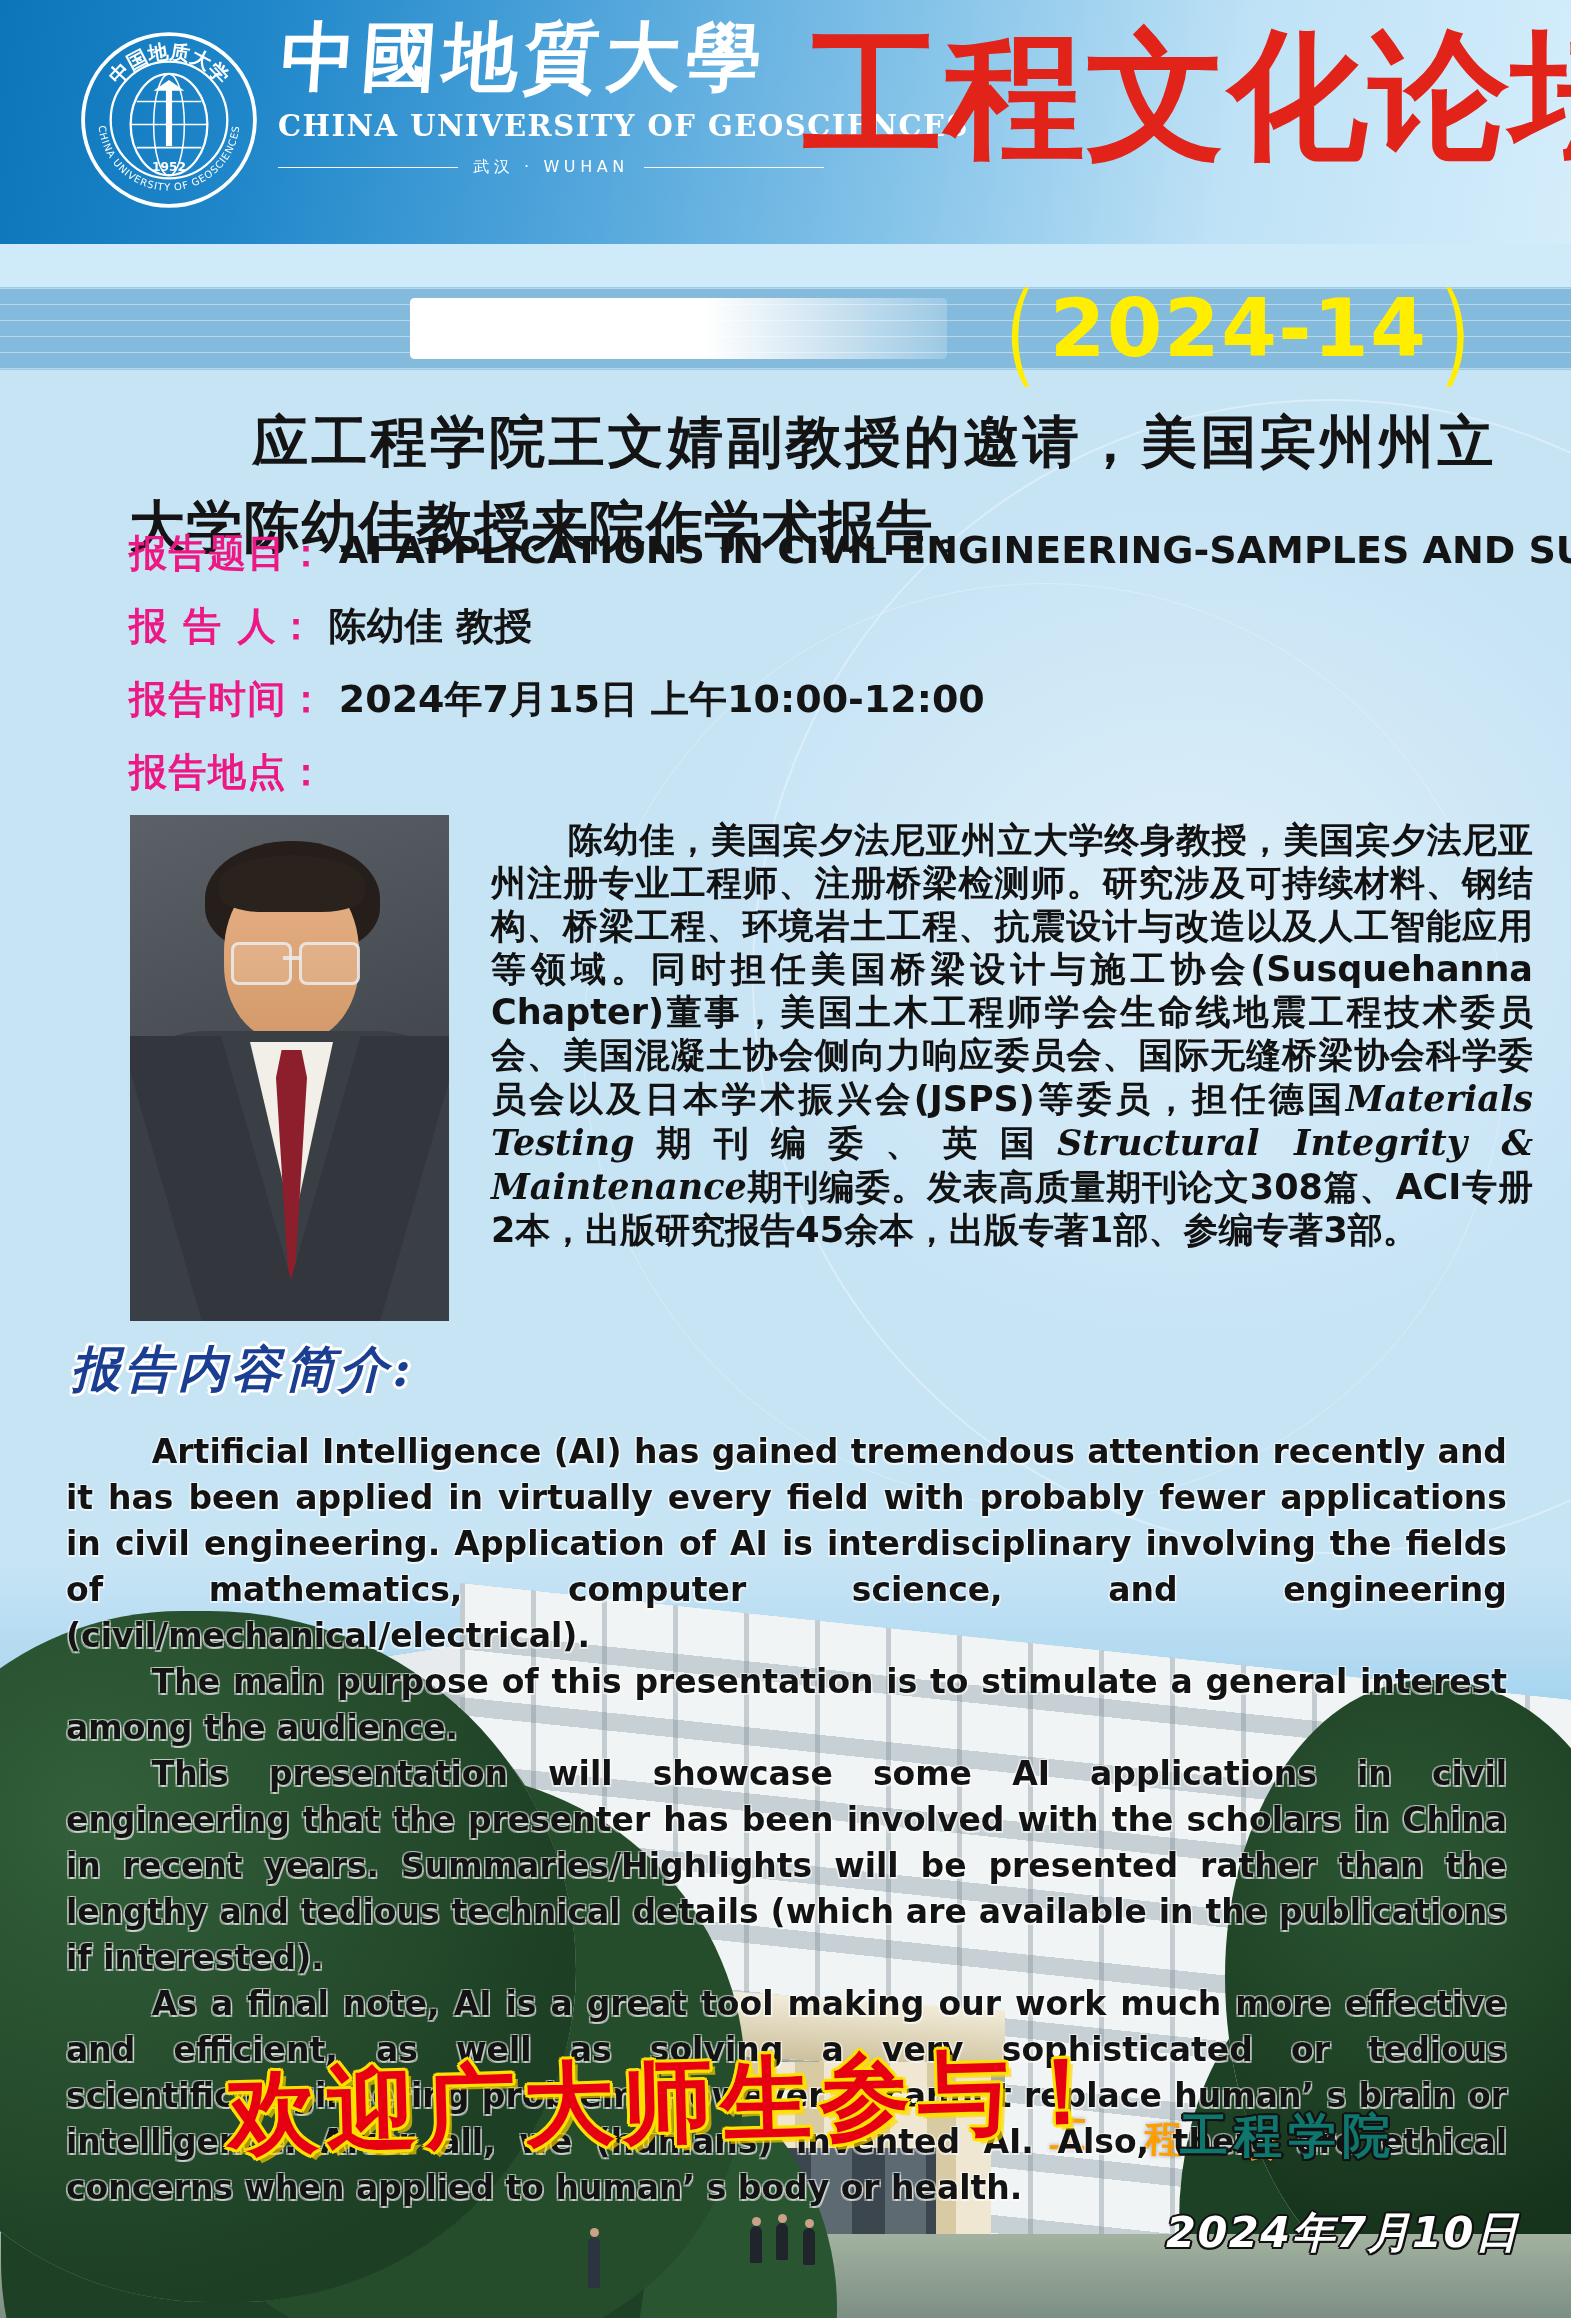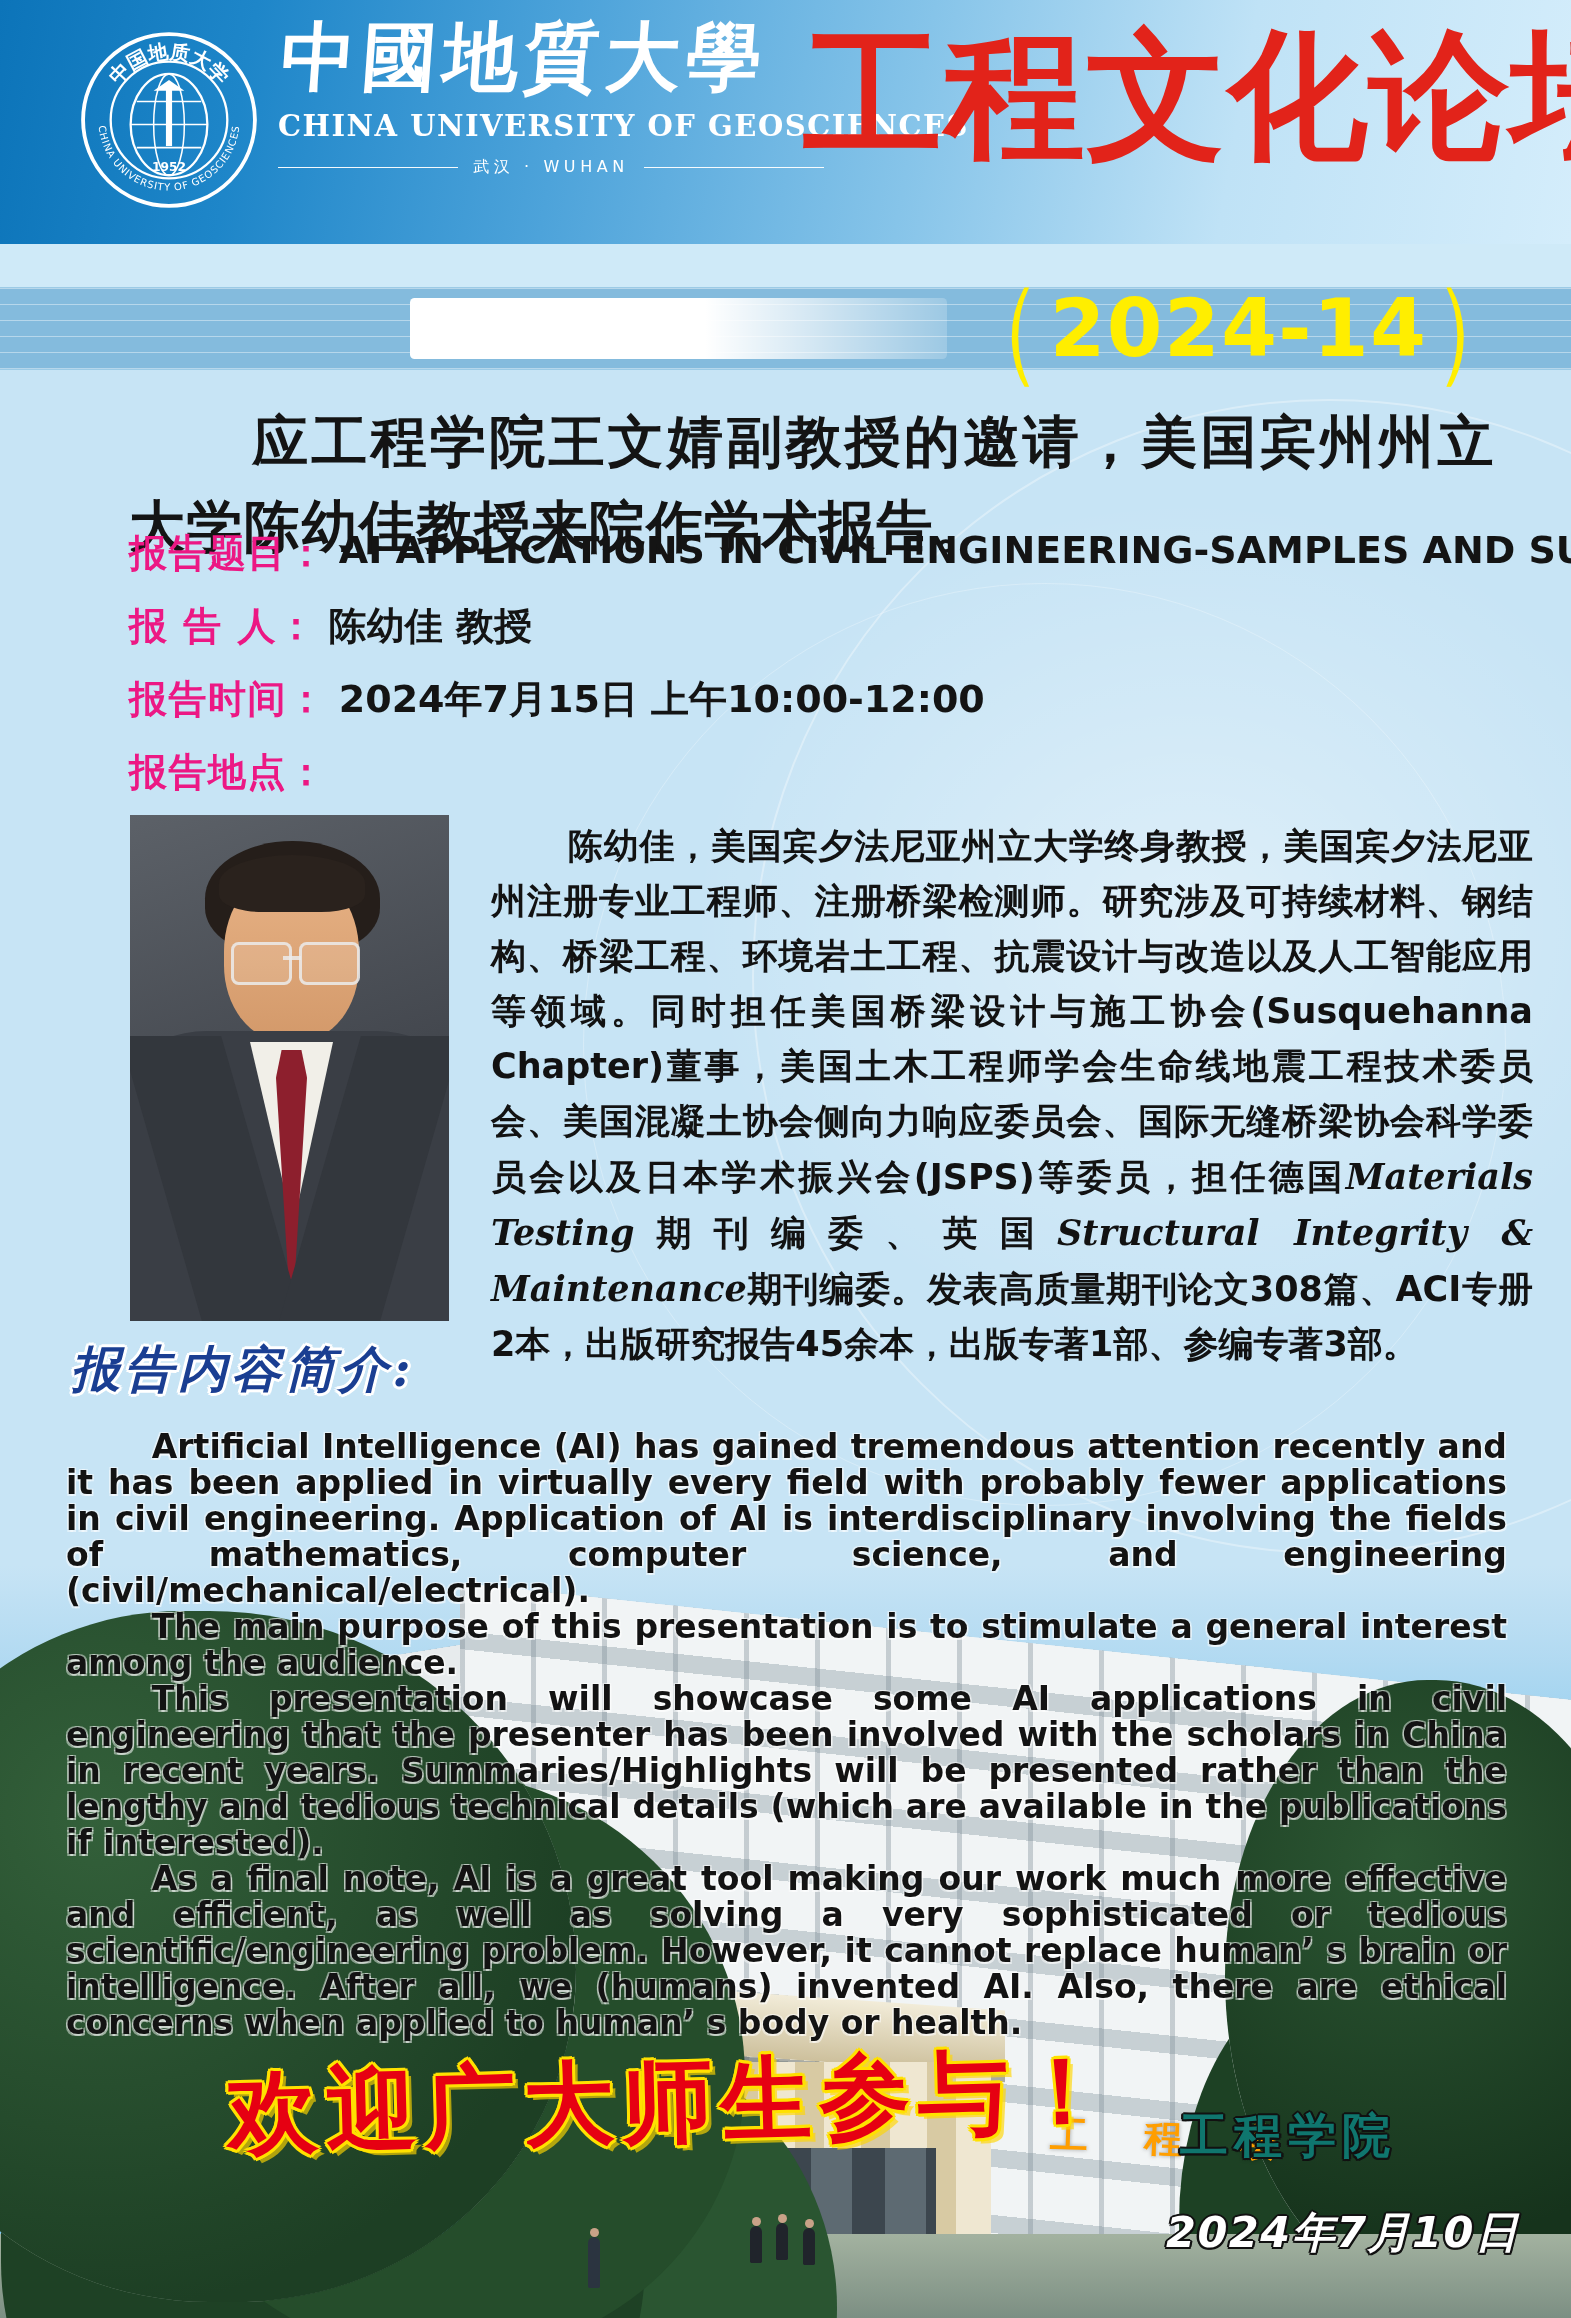--- a/index.html
+++ b/index.html
@@ -73,26 +73,26 @@
   .photo .suit{position:absolute;left:-38px;top:216px;width:399px;height:299px;background:#3a3e45;border-radius:115px 115px 0 0;}
   .photo .shirt{position:absolute;left:120px;top:227px;width:83px;height:184px;background:#f1efe8;
     clip-path:polygon(0 0,100% 0,52% 100%);}
   .photo .tie{position:absolute;left:146px;top:235px;width:31px;height:230px;background:#8d1f2d;
     clip-path:polygon(18% 0,82% 0,100% 12%,60% 100%,40% 100%,0 12%);}
   .photo .lapelL{position:absolute;left:31px;top:221px;width:101px;height:285px;background:#33373d;transform:skewX(16deg);}
   .photo .lapelR{position:absolute;left:190px;top:221px;width:101px;height:285px;background:#33373d;transform:skewX(-16deg);}
 
   
   .bio{position:absolute;left:491px;top:819px;width:1042px;color:#121212;
-    font-size:35px;font-weight:700;line-height:55px;text-align:justify;text-indent:2.2em;}
+    font-size:35px;font-weight:700;line-height:43px;text-align:justify;text-indent:2.2em;}
   .seg-italic{font-family:"DejaVu Serif","Liberation Serif",serif;font-style:italic;font-weight:700;}
 
   
   .content{position:absolute;left:66px;top:1429px;width:1441px;color:#131313;}
-  .content p{margin:0;font-size:33px;font-weight:700;line-height:36px;text-indent:2.6em;text-align:justify;
+  .content p{margin:0;font-size:33px;font-weight:700;line-height:46px;text-indent:2.6em;text-align:justify;
     text-shadow:1.5px 1.5px 0 rgba(255,255,255,.55),-1.5px -1.5px 0 rgba(255,255,255,.45),
                 1.5px -1.5px 0 rgba(255,255,255,.45),-1.5px 1.5px 0 rgba(255,255,255,.45);}
 
   
   .campus{position:absolute;left:0;top:1565px;width:1571px;height:753px;overflow:hidden;}
   .sky{position:absolute;inset:0;
     background:linear-gradient(180deg,rgba(199,228,245,0) 0%,rgba(170,214,240,.7) 12%,#8ccbee 30%,#79c2ec 60%,#86c9ee 100%);}
   .cloud{position:absolute;right:-46px;top:460px;width:276px;height:107px;border-radius:50%;
     background:radial-gradient(closest-side,rgba(255,255,255,.95),rgba(255,255,255,0));}
   .bld-side{position:absolute;left:299px;top:92px;width:169px;height:568px;transform:skewY(-9deg);

